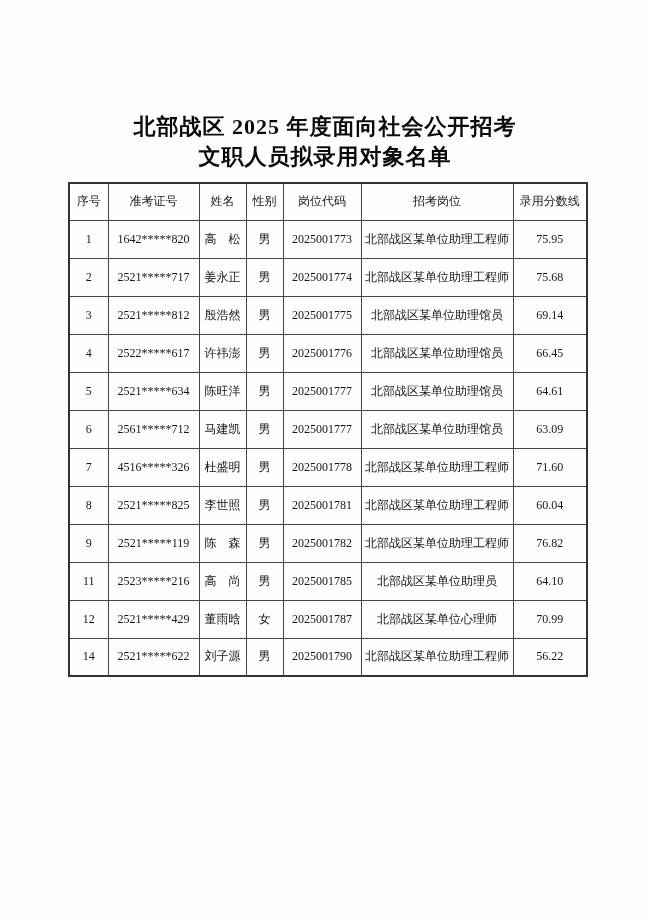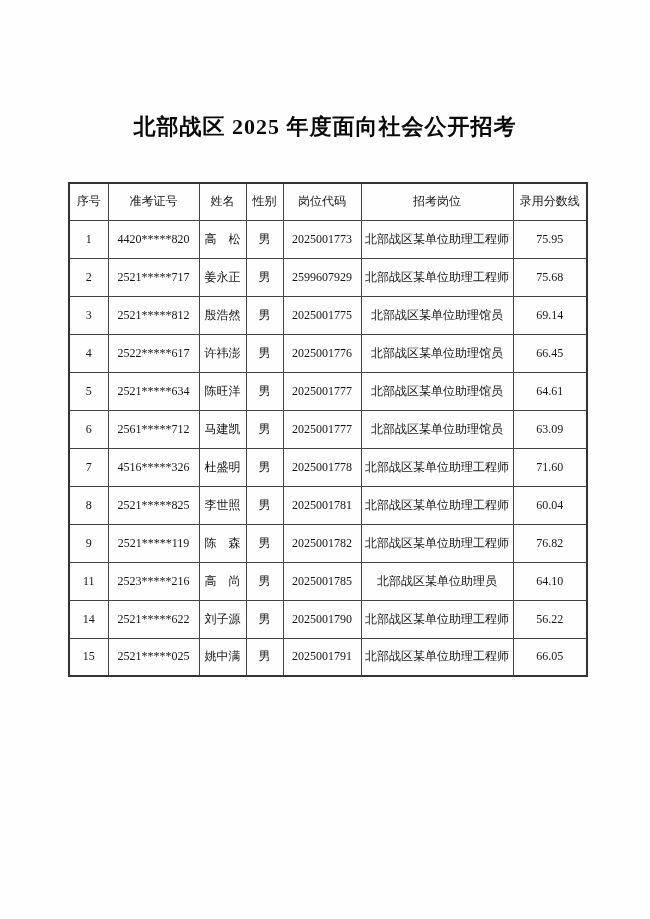--- a/index.html
+++ b/index.html
@@ -54,20 +54,21 @@
   .col-code  { width: 78px; }
   .col-post  { width: 152px; }
   .col-score { width: 74px; }
 </style>
 </head>
 <body>
 
 <div class="page">
   <div class="doc-title">
     <div>北部战区 2025 年度面向社会公开招考</div>
+    <div>文职人员拟录用对象名单</div>
   </div>
 
   <table class="roster-table">
     <colgroup>
       <col class="col-seq">
       <col class="col-id">
       <col class="col-name">
       <col class="col-sex">
       <col class="col-code">
       <col class="col-post">
@@ -80,33 +81,33 @@
           <th>姓名</th>
           <th>性别</th>
           <th>岗位代码</th>
           <th>招考岗位</th>
           <th>录用分数线</th>
         </tr>
     </thead>
     <tbody>
         <tr>
           <td>1</td>
-          <td>4420*****820</td>
+          <td>1642*****820</td>
           <td>高　松</td>
           <td>男</td>
           <td>2025001773</td>
           <td>北部战区某单位助理工程师</td>
           <td>75.95</td>
         </tr>
         <tr>
           <td>2</td>
           <td>2521*****717</td>
           <td>姜永正</td>
           <td>男</td>
-          <td>2599607929</td>
+          <td>2025001774</td>
           <td>北部战区某单位助理工程师</td>
           <td>75.68</td>
         </tr>
         <tr>
           <td>3</td>
           <td>2521*****812</td>
           <td>殷浩然</td>
           <td>男</td>
           <td>2025001775</td>
           <td>北部战区某单位助理馆员</td>
@@ -169,32 +170,32 @@
         <tr>
           <td>11</td>
           <td>2523*****216</td>
           <td>高　尚</td>
           <td>男</td>
           <td>2025001785</td>
           <td>北部战区某单位助理员</td>
           <td>64.10</td>
         </tr>
         <tr>
+          <td>12</td>
+          <td>2521*****429</td>
+          <td>董雨晗</td>
+          <td>女</td>
+          <td>2025001787</td>
+          <td>北部战区某单位心理师</td>
+          <td>70.99</td>
+        </tr>
+        <tr>
           <td>14</td>
           <td>2521*****622</td>
           <td>刘子源</td>
           <td>男</td>
           <td>2025001790</td>
           <td>北部战区某单位助理工程师</td>
           <td>56.22</td>
-        </tr>
-        <tr>
-          <td>15</td>
-          <td>2521*****025</td>
-          <td>姚中满</td>
-          <td>男</td>
-          <td>2025001791</td>
-          <td>北部战区某单位助理工程师</td>
-          <td>66.05</td>
         </tr>
       </tbody>
   </table>
 </div>
 
 </body></html>

